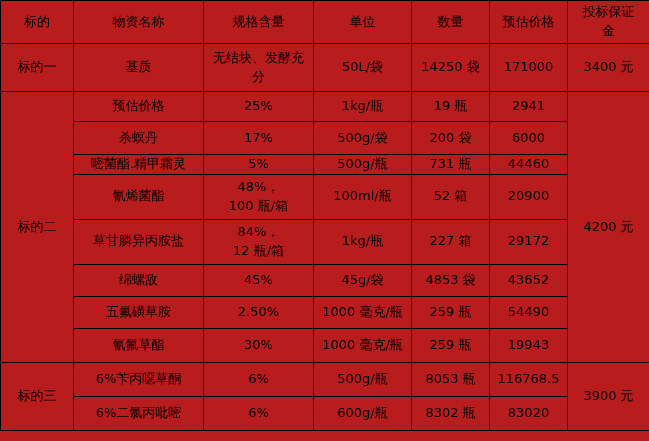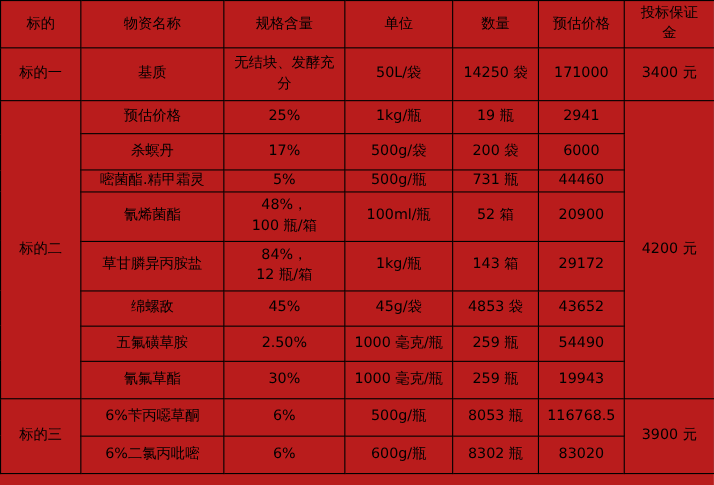--- a/index.html
+++ b/index.html
@@ -100,21 +100,21 @@
 100 瓶/箱</td>
         <td>100ml/瓶</td>
         <td>52 箱</td>
         <td>20900</td>
       </tr>
       <tr style="height:45px">
         <td>草甘膦异丙胺盐</td>
         <td>84%，
 12 瓶/箱</td>
         <td>1kg/瓶</td>
-        <td>143 箱</td>
+        <td>227 箱</td>
         <td>29172</td>
       </tr>
       <tr style="height:32px">
         <td>绵螺敌</td>
         <td>45%</td>
         <td>45g/袋</td>
         <td>4853 袋</td>
         <td>43652</td>
       </tr>
       <tr style="height:32px">

